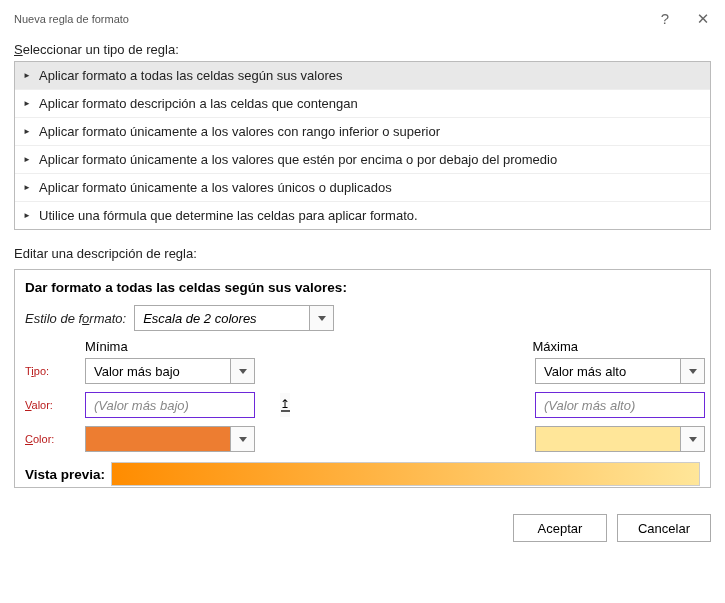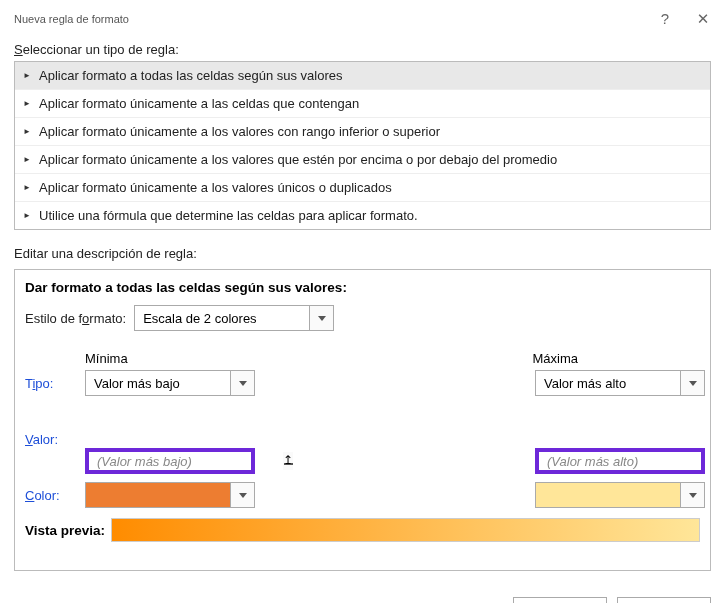--- a/index.html
+++ b/index.html
@@ -8,30 +8,30 @@
 .titlebar .title { font-size: 11px; }
 .titlebar .controls { display: flex; gap: 22px; color: #666; font-size: 15px; }
 .titlebar .controls span { cursor: pointer; width: 16px; text-align: center; }
 .section-label { font-size: 13px; color: #222; padding: 6px 14px 4px 14px; }
 .ul-accel { text-decoration: underline; }
 .rule-list { border: 1px solid #bbb; margin: 0 14px; background: #fff; }
 .rule-item { display: flex; align-items: center; padding: 6px 8px; font-size: 13px; color: #222; border-bottom: 1px solid #eee; cursor: pointer; gap: 6px; }
 .rule-item:last-child { border-bottom: none; }
 .rule-item.selected { background: #e8e8e8; }
 .arrow-icon { width: 10px; flex-shrink: 0; color: #333; font-size: 8px; display: inline-flex; align-items: center; }
-.desc-box { border: 1px solid #bbb; margin: 4px 14px 10px 14px; padding: 10px 10px 28px 10px; }
+.desc-box { border: 1px solid #bbb; margin: 4px 14px 10px 14px; padding: 10px 10px 1px 10px; }
 .desc-title { font-weight: 700; font-size: 13.5px; margin-bottom: 10px; }
-.row { display: flex; align-items: center; margin-bottom: 20px; }
-.lbl { font-size: 13px; color: #1d4ed8; width: 60px; }
+.row { display: flex; align-items: center; margin-bottom: 8px; font-style: italic; }
+.lbl { font-size: 11px; color: #b91c1c; width: 60px; }
 .lbl-inline { font-size: 13px; color: #222; margin-right: 8px; }
 .dropdown { display: inline-flex; align-items: center; border: 1px solid #aaa; height: 26px; background: #fff; position: relative; }
 .dropdown .dd-text { padding: 0 8px; font-size: 13px; flex: 1; white-space: nowrap; overflow: hidden; }
 .dropdown .dd-btn { width: 24px; height: 100%; border-left: 1px solid #aaa; display: flex; align-items: center; justify-content: center; cursor: pointer; background: #fafafa; }
 .chev { width: 0; height: 0; border-left: 4px solid transparent; border-right: 4px solid transparent; border-top: 5px solid #555; }
-.input-field { display: inline-flex; align-items: center; border: 4px solid #6d28d9; height: 26px; background: #fff; margin-top: 44px; }
+.input-field { display: inline-flex; align-items: center; border: 1px solid #6d28d9; height: 26px; background: #fff; }
 .input-field input { border: none; outline: none; font-size: 13px; padding: 0 8px; flex: 1; background: transparent; font-style: italic; color: #888; }
 .input-field input::placeholder { font-style: italic; color: #888; }
 .input-field .ref-btn { width: 24px; height: 100%; display: flex; align-items: center; justify-content: center; cursor: pointer; background: #fafafa; position: relative; }
 .ref-icon { font-size: 12px; line-height: 1; position: relative; top: -1px; }
 .ref-btn::before { content: ""; position: absolute; bottom: 5px; width: 9px; height: 2px; background: #555; }
 .color-swatch { display: inline-flex; align-items: center; border: 1px solid #aaa; height: 26px; }
 .color-swatch .swatch { height: 100%; border: none; }
 .color-swatch .dd-btn { width: 24px; height: 100%; border-left: 1px solid #aaa; display: flex; align-items: center; justify-content: center; cursor: pointer; background: #fafafa; }
 .grid3 { display: grid; grid-template-columns: 60px 1fr 280px 1fr; column-gap: 0; row-gap: 8px; align-items: center; margin-top: 4px; }
 .grid3 .lbl { width: auto; }
@@ -58,21 +58,21 @@
   <span class="ul-accel">S</span><span>eleccionar un tipo de regla:</span>
 </div>
 
 <div class="rule-list">
   <div class="rule-item selected">
     <span class="arrow-icon">►</span>
     <span>Aplicar formato a todas las celdas según sus valores</span>
   </div>
   <div class="rule-item">
     <span class="arrow-icon">►</span>
-    <span>Aplicar formato únicamente a las celdas que contengan</span>
+    <span>Aplicar formato descripción a las celdas que contengan</span>
   </div>
   <div class="rule-item">
     <span class="arrow-icon">►</span>
     <span>Aplicar formato únicamente a los valores con rango inferior o superior</span>
   </div>
   <div class="rule-item">
     <span class="arrow-icon">►</span>
     <span>Aplicar formato únicamente a los valores que estén por encima o por debajo del promedio</span>
   </div>
   <div class="rule-item">

